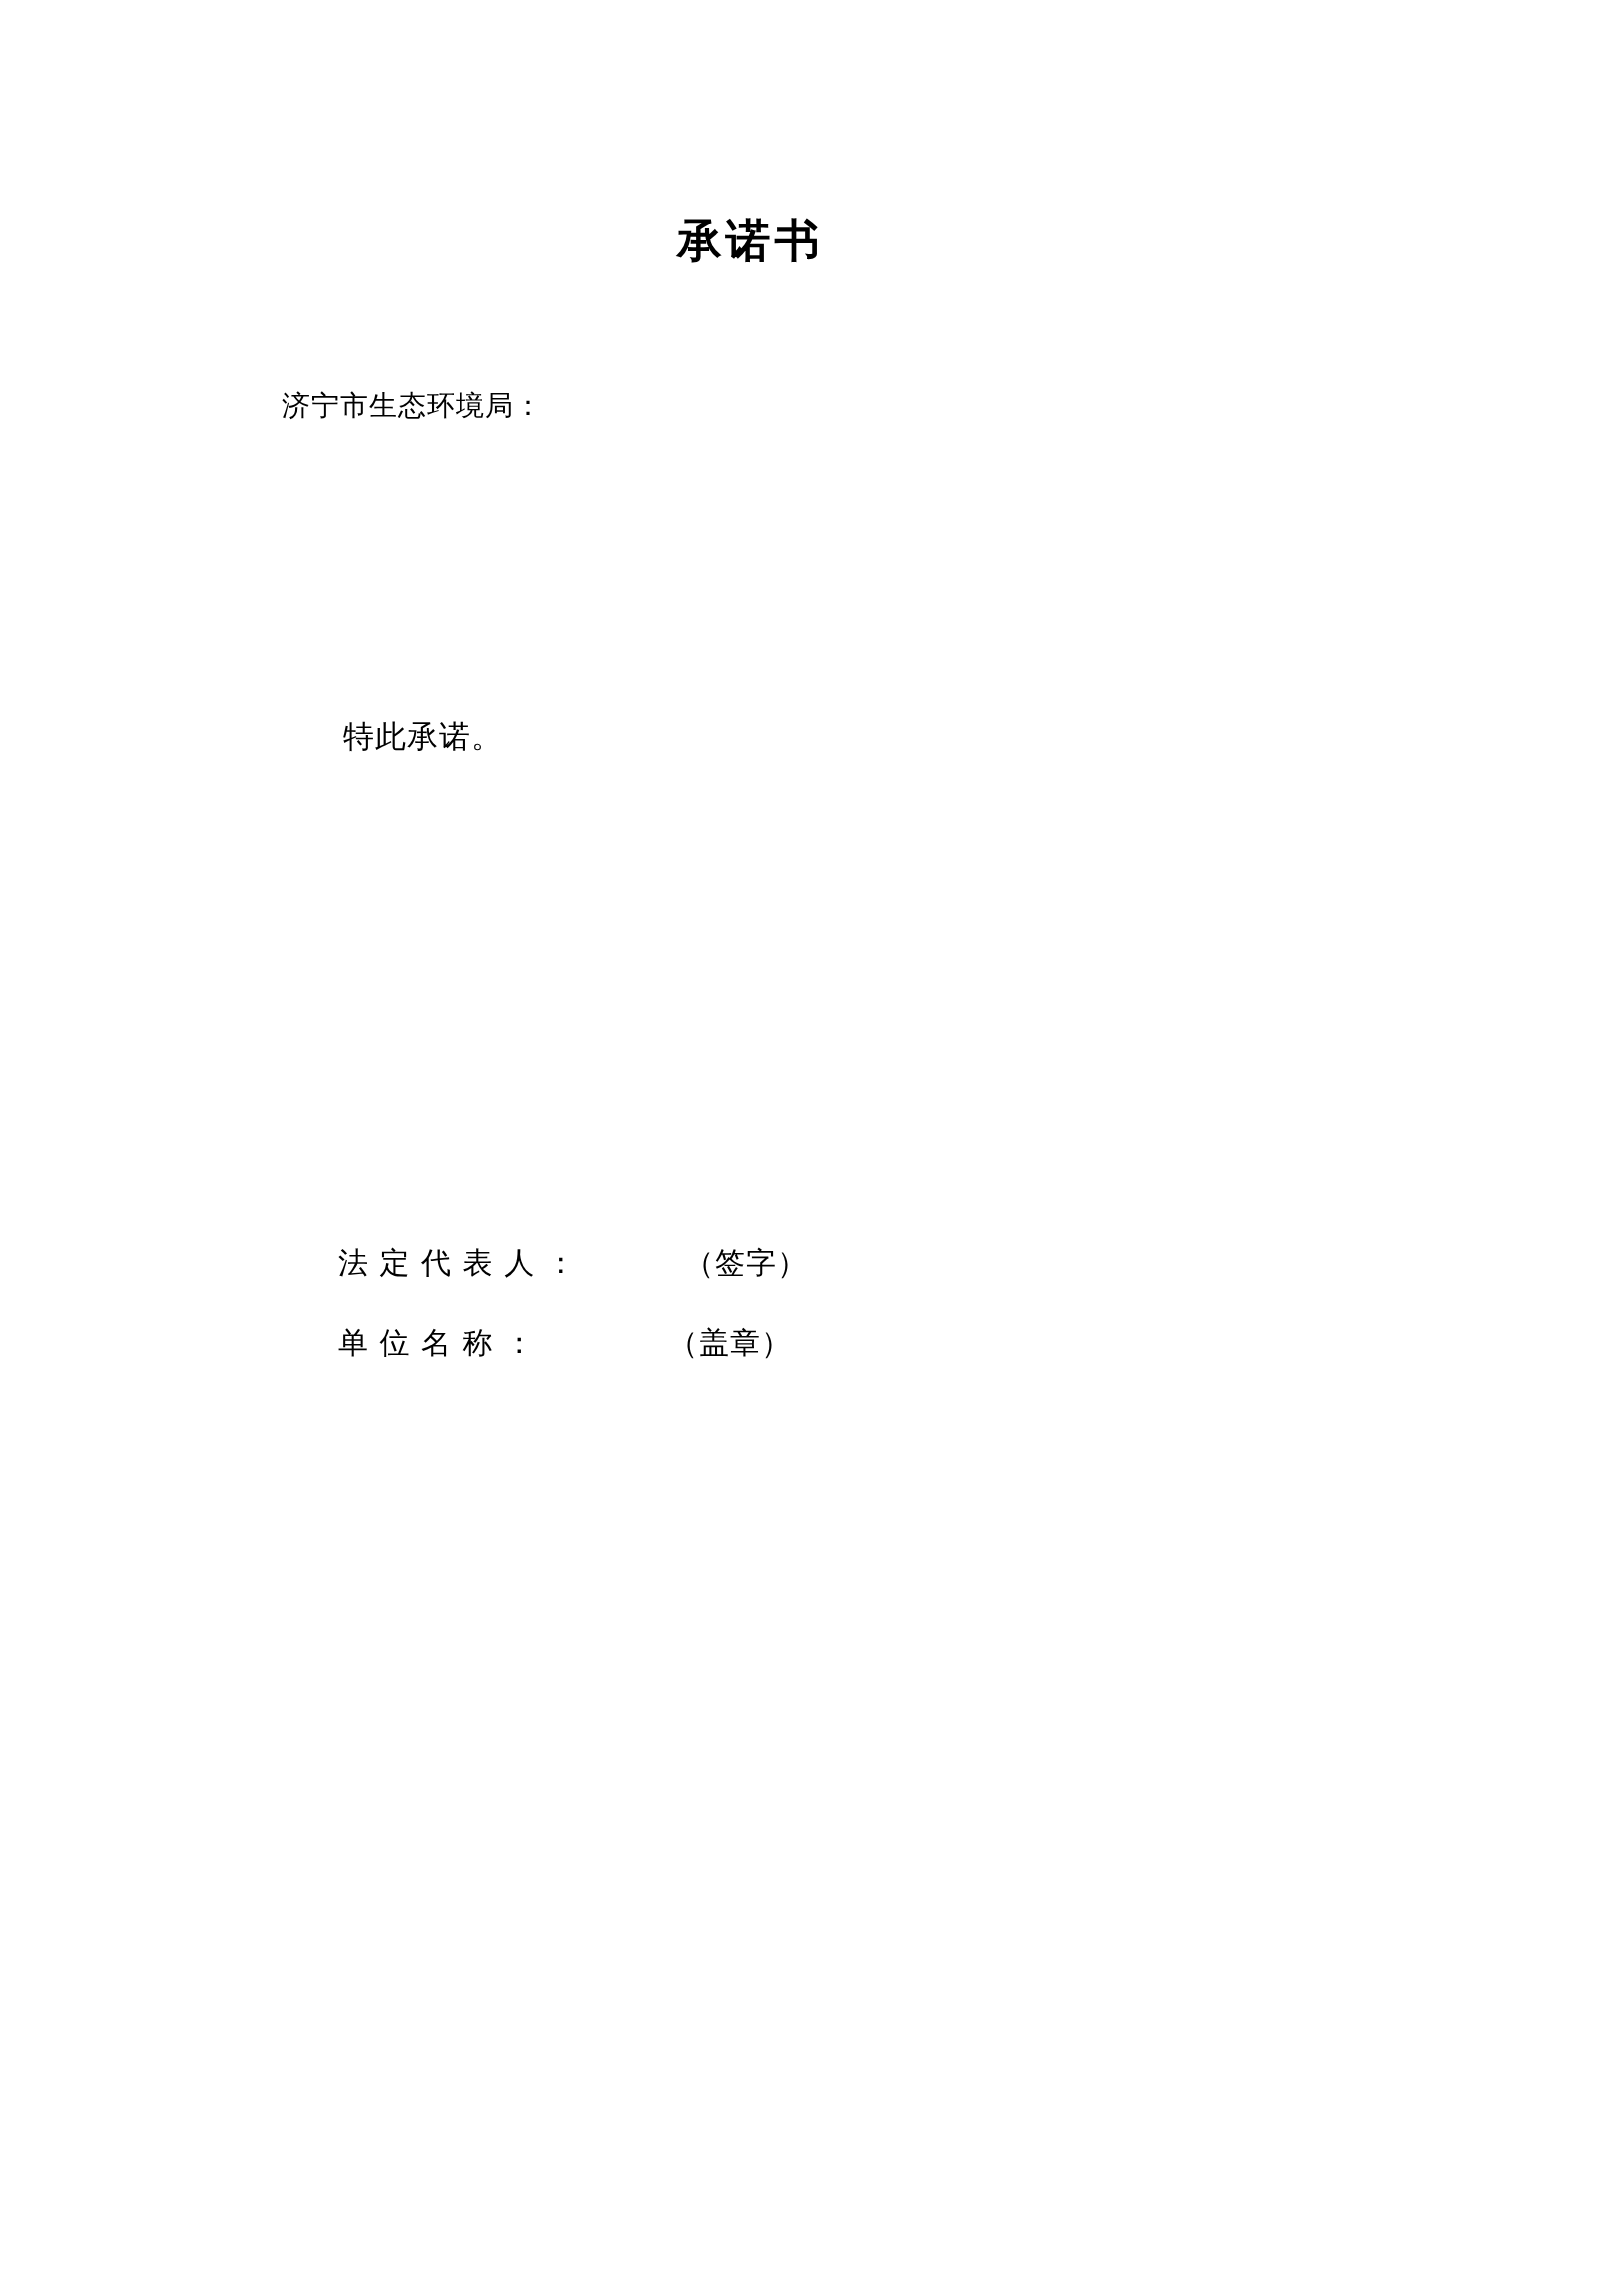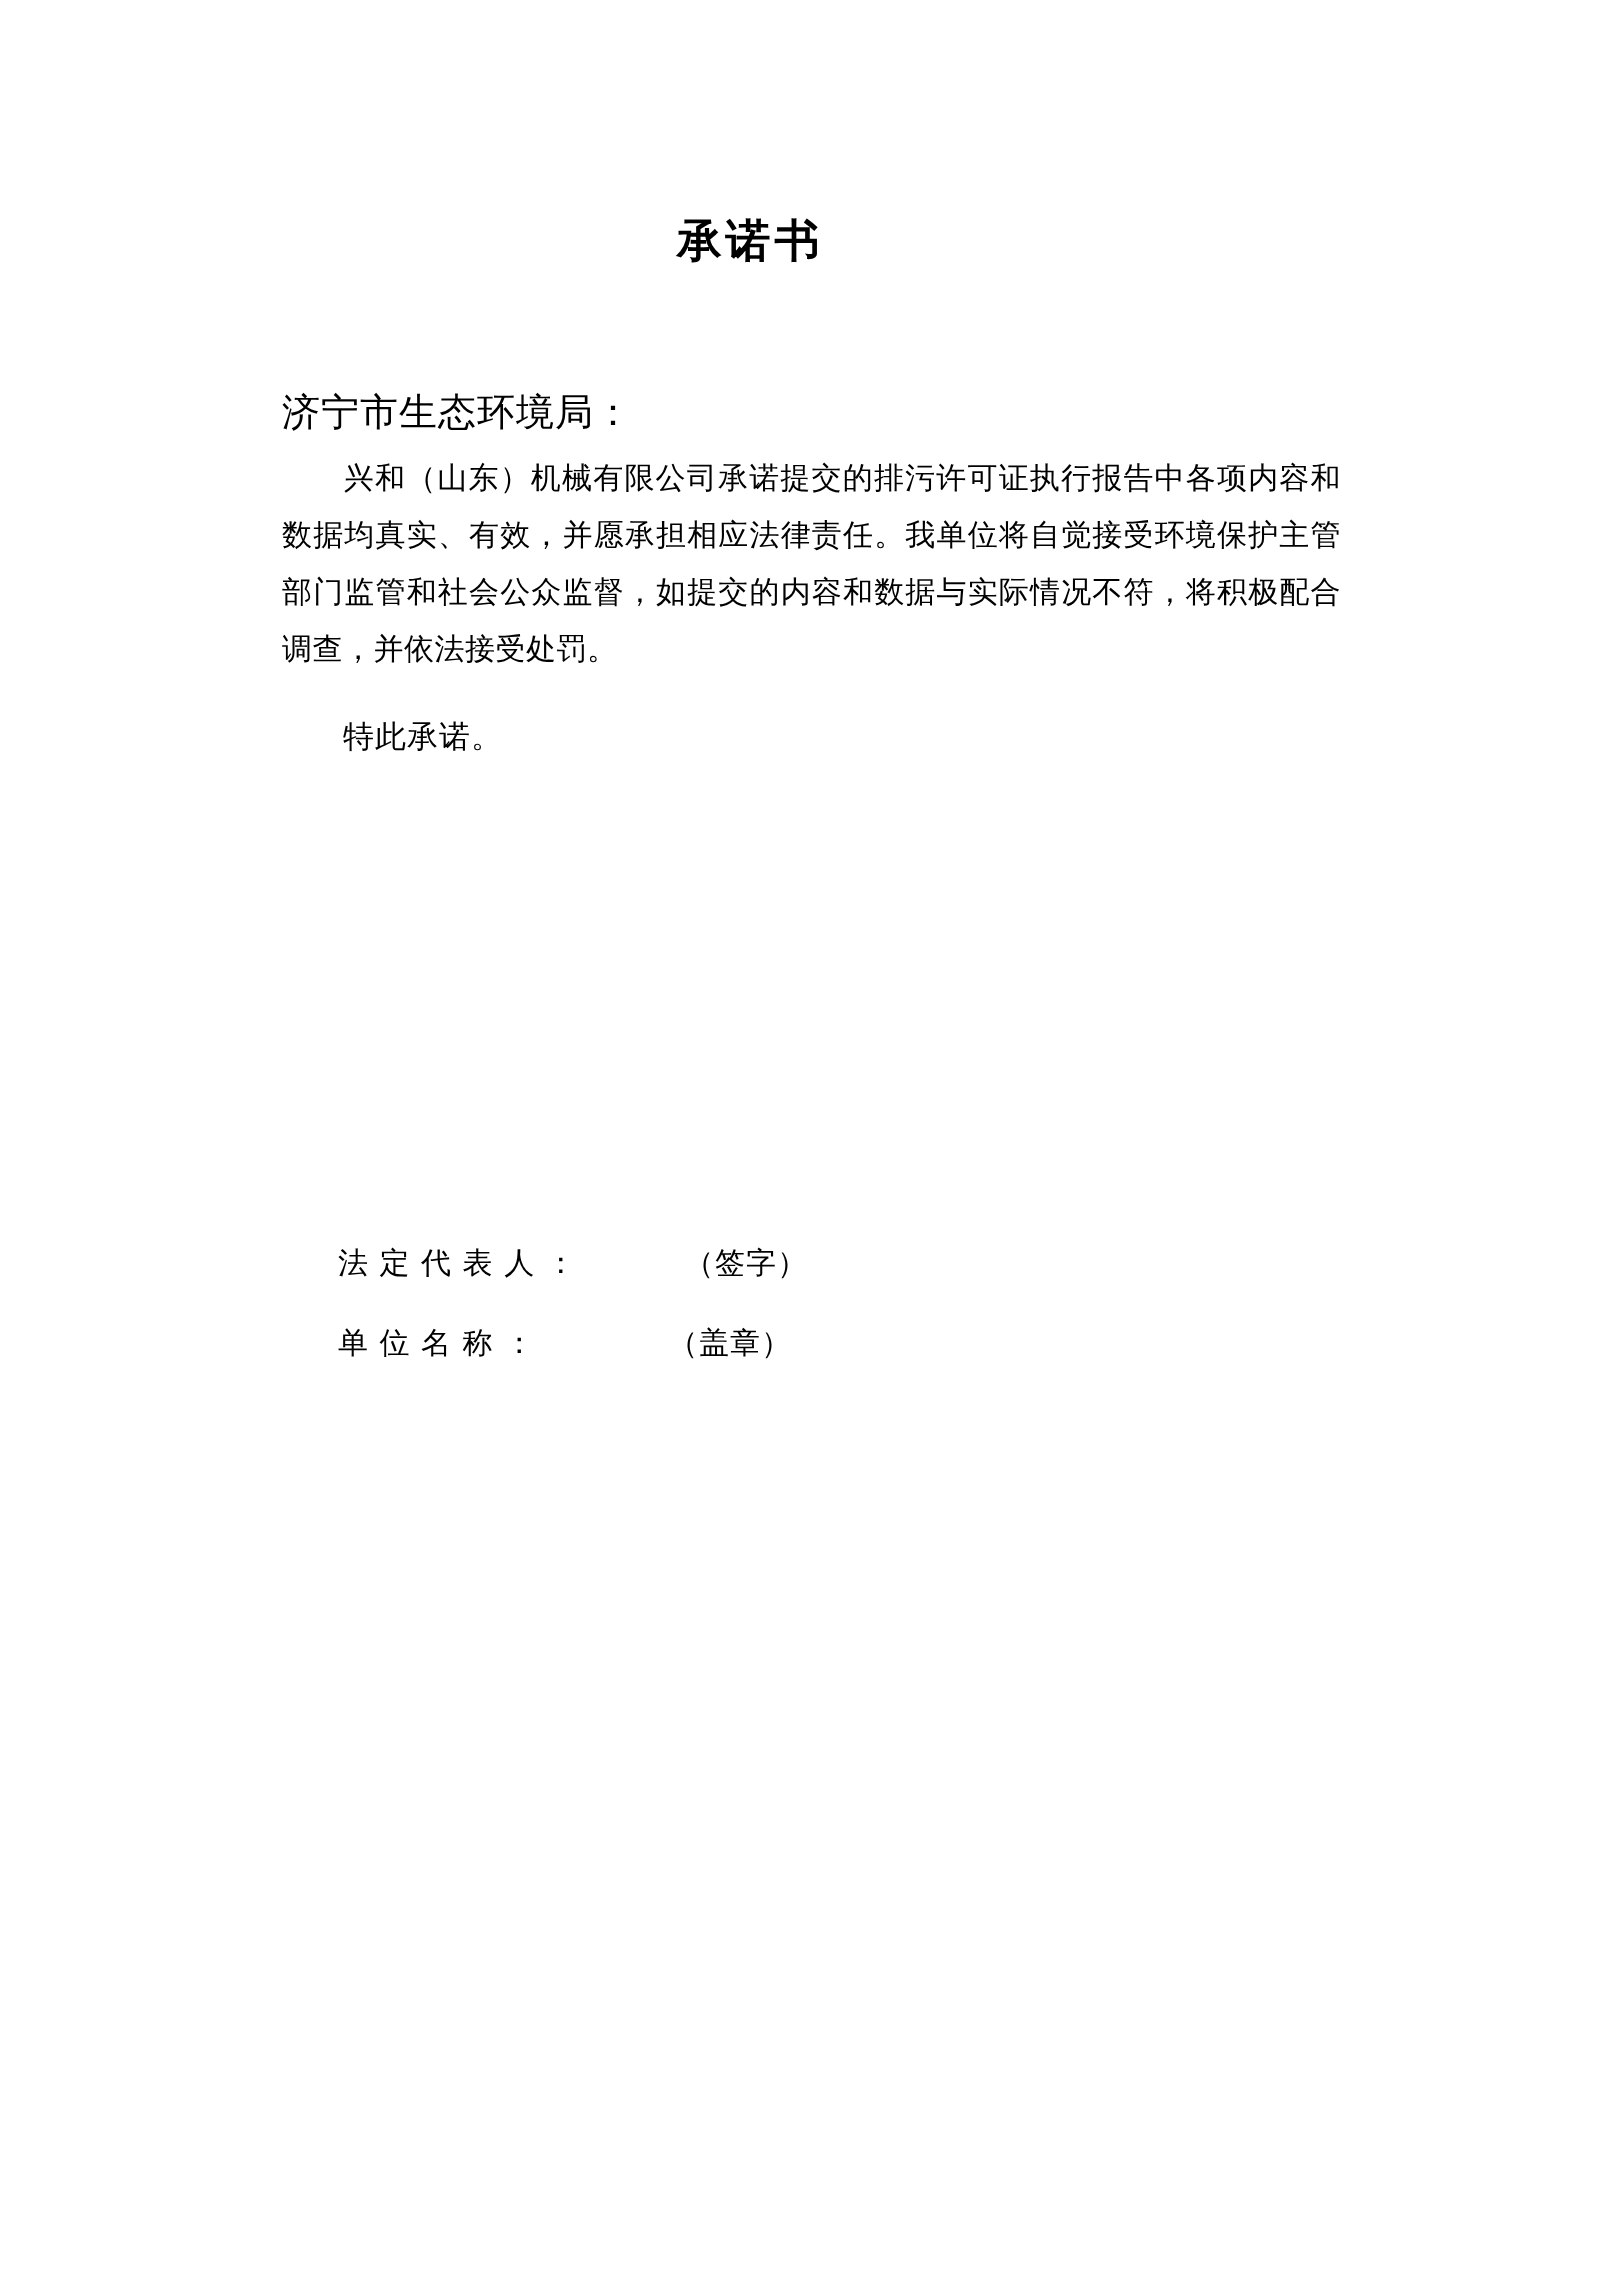--- a/index.html
+++ b/index.html
@@ -31,21 +31,21 @@
     text-align: center;
     font-size: 45px;
     font-weight: bold;
     letter-spacing: 3.9px;
     font-family: "DejaVu Serif", "Liberation Serif", serif;
   }
   .salutation {
     position: absolute;
     top: 387px;
     left: 282px;
-    font-size: 38px;
+    font-size: 28px;
     letter-spacing: 1px;
   }
   .body-text {
     position: absolute;
     top: 449px;
     left: 282px;
     width: 1059px;
     font-size: 30px;
     line-height: 57px;
     text-align: justify;
@@ -94,21 +94,20 @@
 </style>
 </head>
 <body>
 
 <div class="page">
 
   <div class="doc-title">承诺书</div>
 
   <div class="salutation">济宁市生态环境局：</div>
 
-  <div class="body-text"><span class="indent"></span><span>兴和（山东）机械有限公司承诺提交的排污许可证执行报告中各项内容和数据均真实、有效，并愿承担相应法律责任。我单位将自觉接受环境保护主管部门监管和社会公众监督，如提交的内容和数据与实际情况不符，将积极配合调查，并依法接受处罚。</span></div>
 
   <div class="closing"><span class="indent"></span><span>特此承诺。</span></div>
 
   <div class="sign-block">
 
     <div class="sign-row">
       <span class="sign-label">法 定 代 表 人 ：</span>
       <span class="sign-note note-sign">（签字）</span>
     </div>
 

